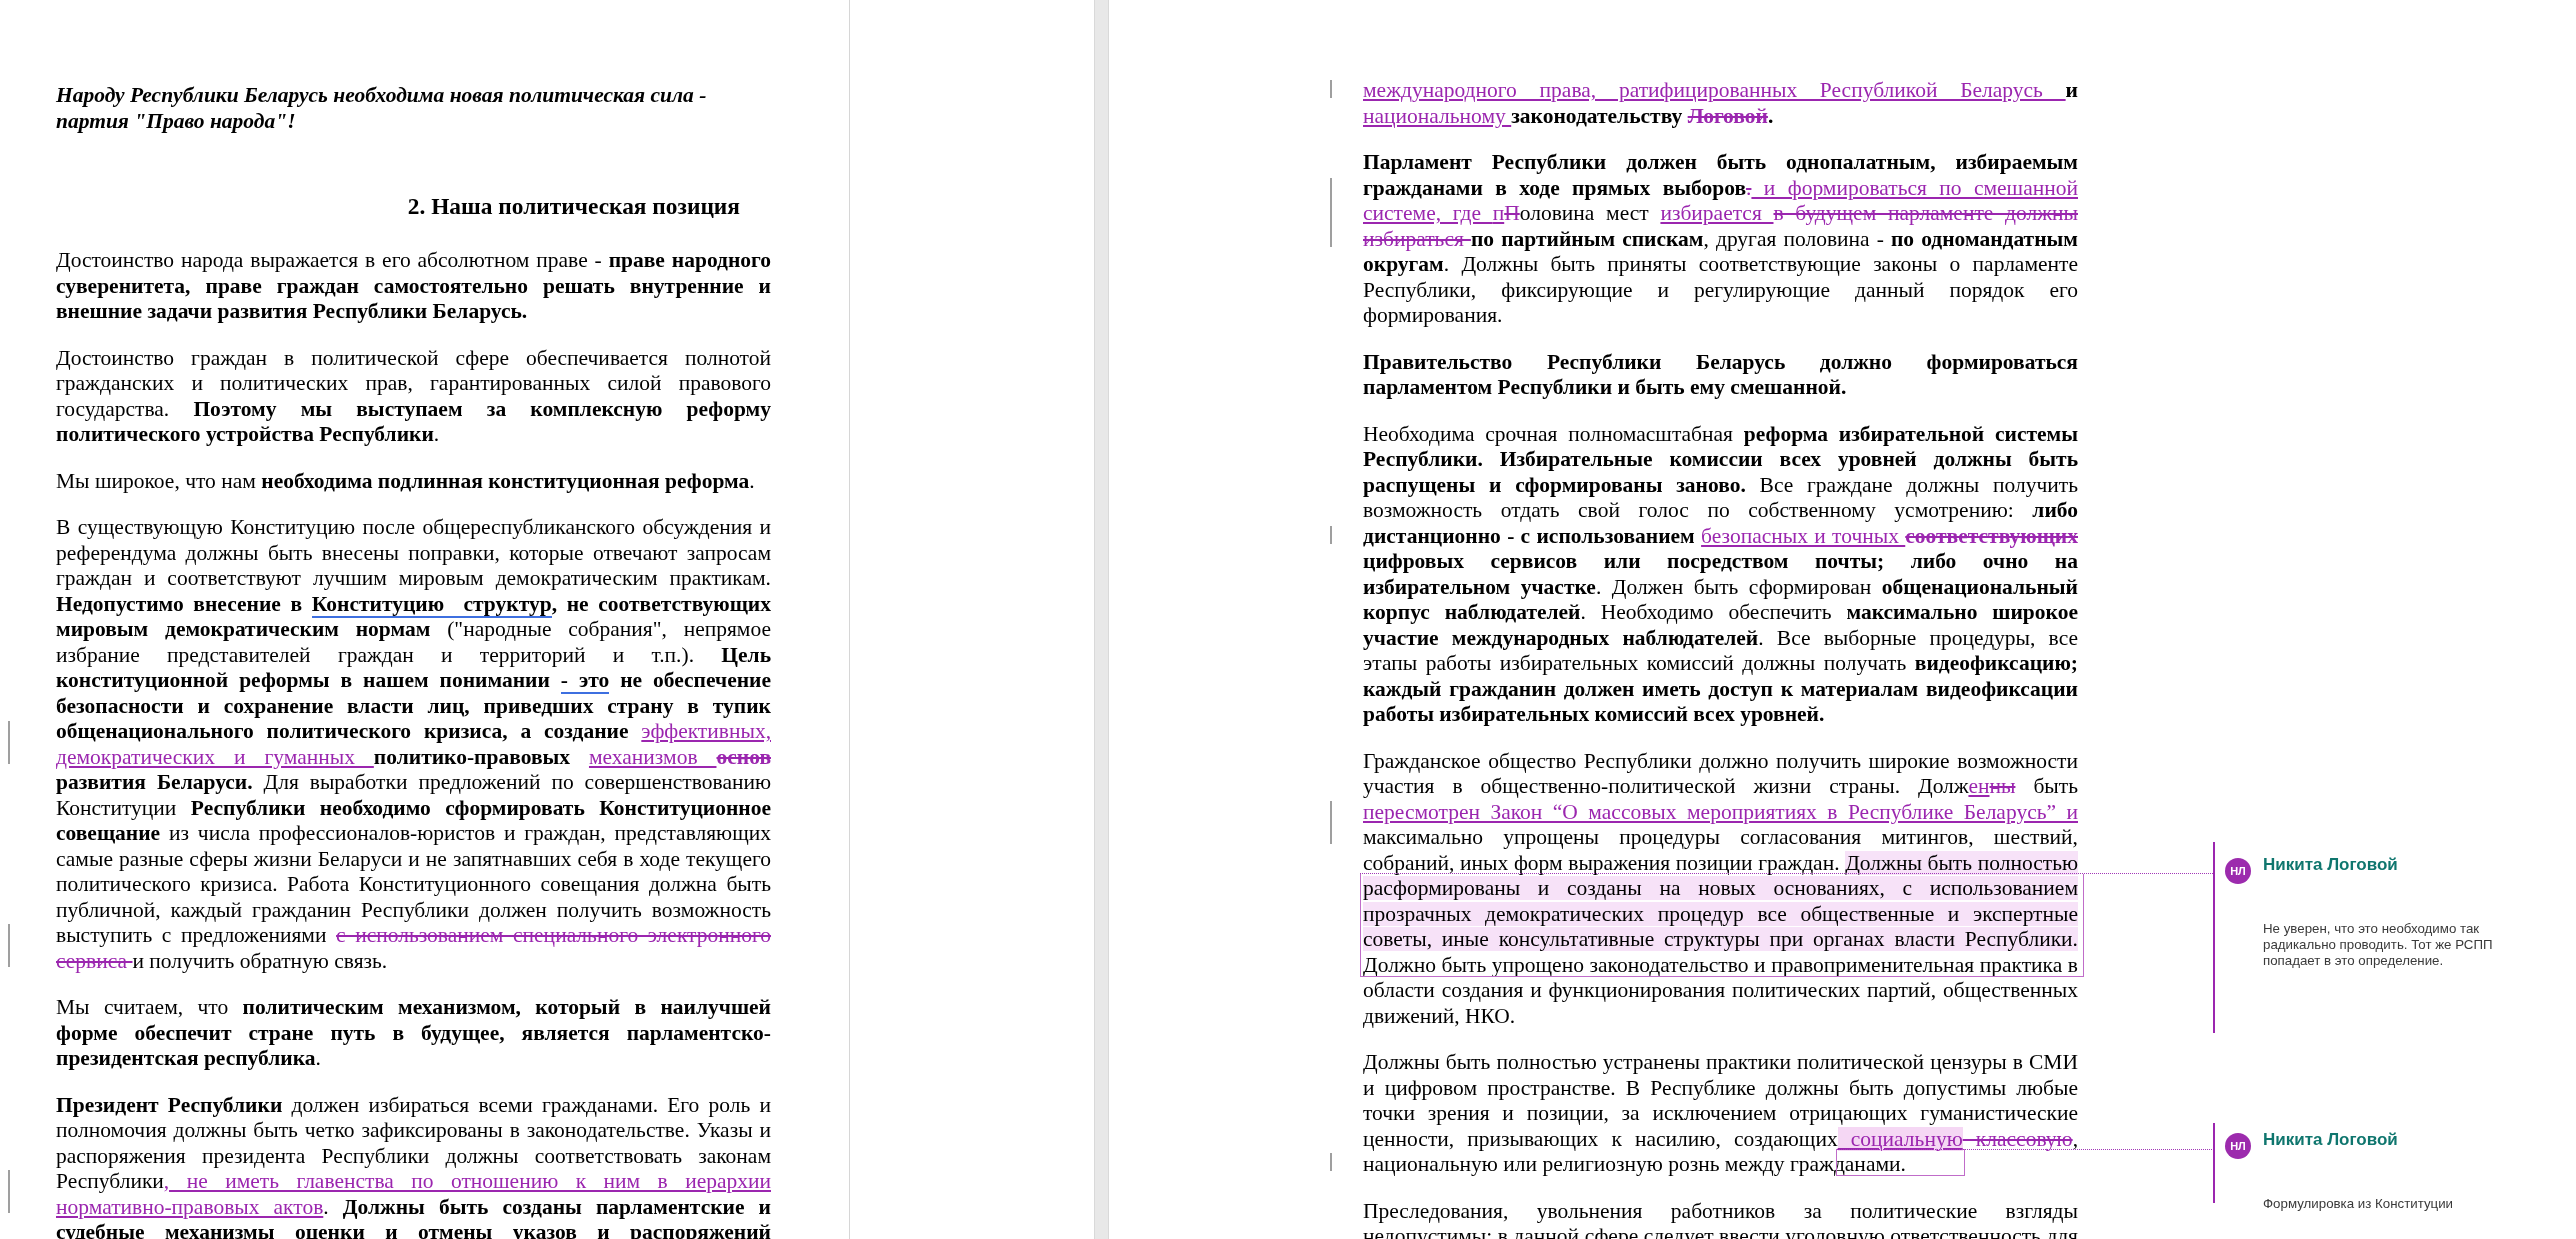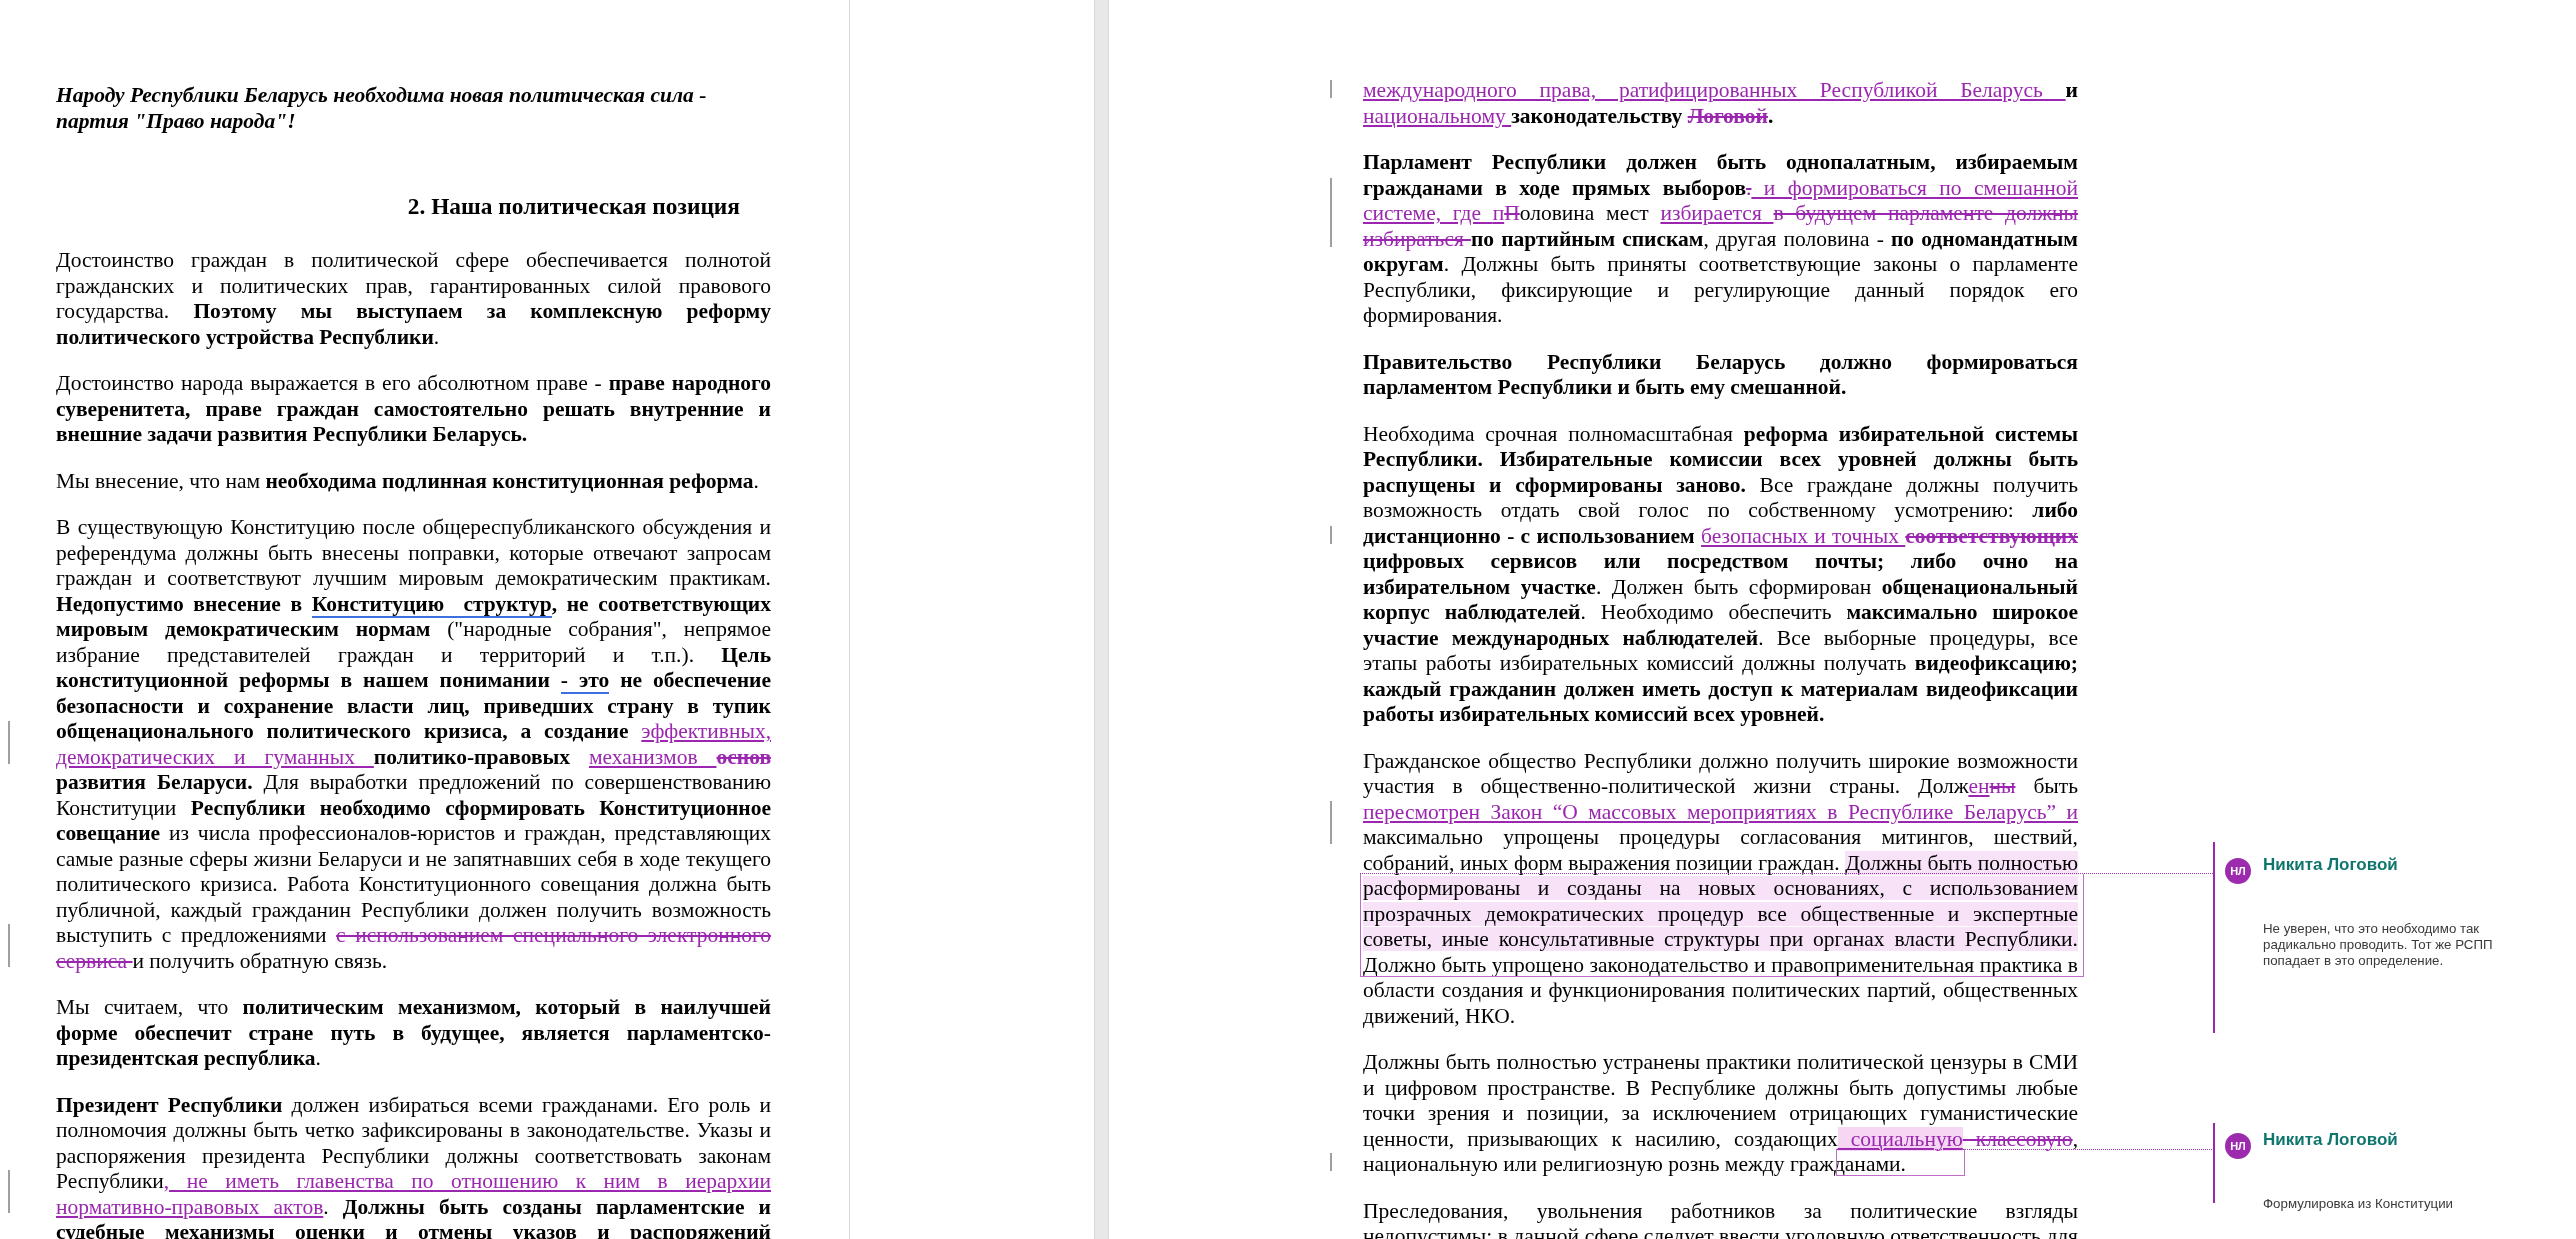--- a/index.html
+++ b/index.html
@@ -47,23 +47,23 @@
 </head>
 <body>
 
 <div id="root">
   <div class="page1-right-border"></div>
   <div class="page-gap"></div>
 
   <div class="col" id="col-left">
       <div class="para title"><span class="run bi">Народу Республики Беларусь необходима новая политическая сила - партия "Право народа"!</span></div>
       <div class="para heading"><span class="run n">2. Наша политическая позиция</span></div>
+      <div class="para "><span class="run n">Достоинство народа выражается в его абсолютном праве - </span><span class="run b">праве народного суверенитета, праве граждан самостоятельно решать внутренние и внешние задачи развития Республики Беларусь.</span></div>
       <div class="para "><span class="run n">Достоинство граждан в политической сфере обеспечивается полнотой гражданских и политических прав, гарантированных силой правового государства. </span><span class="run b">Поэтому мы выступаем за комплексную реформу политического устройства Республики</span><span class="run n">.</span></div>
-      <div class="para "><span class="run n">Достоинство народа выражается в его абсолютном праве - </span><span class="run b">праве народного суверенитета, праве граждан самостоятельно решать внутренние и внешние задачи развития Республики Беларусь.</span></div>
-      <div class="para "><span class="run n">Мы внесение, что нам </span><span class="run b">необходима подлинная конституционная реформа</span><span class="run n">.</span></div>
+      <div class="para "><span class="run n">Мы широкое, что нам </span><span class="run b">необходима подлинная конституционная реформа</span><span class="run n">.</span></div>
       <div class="para "><span class="run n">В существующую Конституцию после общереспубликанского обсуждения и референдума должны быть внесены поправки, которые отвечают запросам граждан и соответствуют лучшим мировым демократическим практикам. </span><span class="run b">Недопустимо внесение в </span><span class="run bg">Конституцию&nbsp; структур</span><span class="run b">, не соответствующих мировым демократическим нормам</span><span class="run n"> ("народные собрания", непрямое избрание представителей граждан и территорий и т.п.). </span><span class="run b">Цель конституционной реформы в нашем понимании </span><span class="run bg">- это</span><span class="run b"> не обеспечение безопасности и сохранение власти лиц, приведших страну в тупик общенационального политического кризиса, а создание </span><span class="run ib" id="r_eff">эффективных, демократических и гуманных </span><span class="run b">политико-правовых </span><span class="run ib">механизмов </span><span class="run db">основ </span><span class="run b">развития Беларуси.</span><span class="run n"> Для выработки предложений по совершенствованию Конституции </span><span class="run b">Республики необходимо сформировать Конституционное совещание</span><span class="run n"> из числа профессионалов-юристов и граждан, представляющих самые разные сферы жизни Беларуси и не запятнавших себя в ходе текущего политического кризиса. Работа Конституционного совещания должна быть публичной, каждый гражданин Республики должен получить возможность выступить с предложениями </span><span class="run d" id="r_serv">с использованием специального электронного сервиса </span><span class="run n">и получить обратную связь.</span></div>
       <div class="para "><span class="run n">Мы считаем, что </span><span class="run b">политическим механизмом, который в наилучшей форме обеспечит стране путь в будущее, является парламентско-президентская республика</span><span class="run n">.</span></div>
       <div class="para "><span class="run b">Президент Республики </span><span class="run n">должен избираться всеми гражданами. Его роль и полномочия должны быть четко зафиксированы в законодательстве. Указы и распоряжения президента Республики должны соответствовать законам Республики</span><span class="run i" id="r_glav">, не иметь главенства по отношению к ним в иерархии нормативно-правовых актов</span><span class="run n">. </span><span class="run b">Должны быть созданы парламентские и судебные механизмы оценки и отмены указов и распоряжений президента Республики в случае их несоответствия признанным стандартам прав человека, конституционным нормам</span></div>
     </div>
   <div class="col" id="col-right">
       <div class="para "><span class="run ib" id="r_mezh">международного права, ратифицированных Республикой Беларусь </span><span class="run b">и </span><span class="run ib">национальному </span><span class="run b">законодательству </span><span class="run db">Логовой</span><span class="run b">.</span></div>
       <div class="para "><span class="run b">Парламент Республики должен быть однопалатным, избираемым гражданами в ходе прямых выборов</span><span class="run d">.</span><span class="run i" id="rb1"> и формироваться по смешанной системе, где </span><span class="run i">п</span><span class="run d">П</span><span class="run n">оловина мест </span><span class="run i">избирается </span><span class="run d" id="rb2">в будущем парламенте должны избираться </span><span class="run b">по партийным спискам</span><span class="run n">, другая половина - </span><span class="run b">по одномандатным округам</span><span class="run n">. Должны быть приняты соответствующие законы о парламенте Республики, фиксирующие и регулирующие данный порядок его формирования.</span></div>
       <div class="para "><span class="run b">Правительство Республики Беларусь должно формироваться парламентом Республики и быть ему смешанной.</span></div>
       <div class="para "><span class="run n">Необходима срочная полномасштабная </span><span class="run b">реформа избирательной системы Республики. Избирательные комиссии всех уровней должны быть распущены и сформированы заново.</span><span class="run n"> Все граждане должны получить возможность отдать свой голос по собственному усмотрению: </span><span class="run b">либо дистанционно - с использованием </span><span class="run ib" id="r_bez">безопасных и точных </span><span class="run db">соответствующих </span><span class="run b">цифровых сервисов или посредством почты; либо очно на избирательном участке</span><span class="run n">. Должен быть сформирован </span><span class="run b">общенациональный корпус наблюдателей</span><span class="run n">. Необходимо обеспечить </span><span class="run b">максимально широкое участие международных наблюдателей</span><span class="run n">. Все выборные процедуры, все этапы работы избирательных комиссий должны получать </span><span class="run b">видеофиксацию; каждый гражданин должен иметь доступ к материалам видеофиксации работы избирательных комиссий всех уровней.</span></div>
       <div class="para "><span class="run n">Гражданское общество Республики должно получить широкие возможности участия в общественно-политической жизни страны. Долж</span><span class="run i" id="r_en">ен</span><span class="run d">ны</span><span class="run n"> быть</span><span class="run i" id="r_zakon"> пересмотрен Закон “О массовых мероприятиях в Республике Беларусь” и</span><span class="run n"> максимально упрощены процедуры согласования митингов, шествий, собраний, иных форм выражения позиции граждан. </span><span class="run hl" id="r_hl">Должны быть полностью расформированы и созданы на новых основаниях, с использованием прозрачных демократических процедур все общественные и экспертные советы, иные консультативные структуры при органах власти Республики.</span><span class="run n"> Должно быть упрощено законодательство и правоприменительная практика в области создания и функционирования политических партий, общественных движений, НКО.</span></div>

